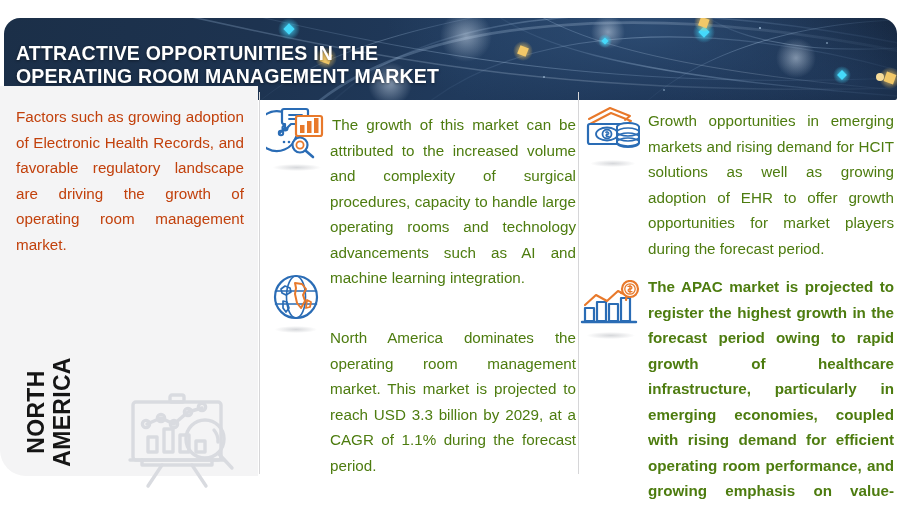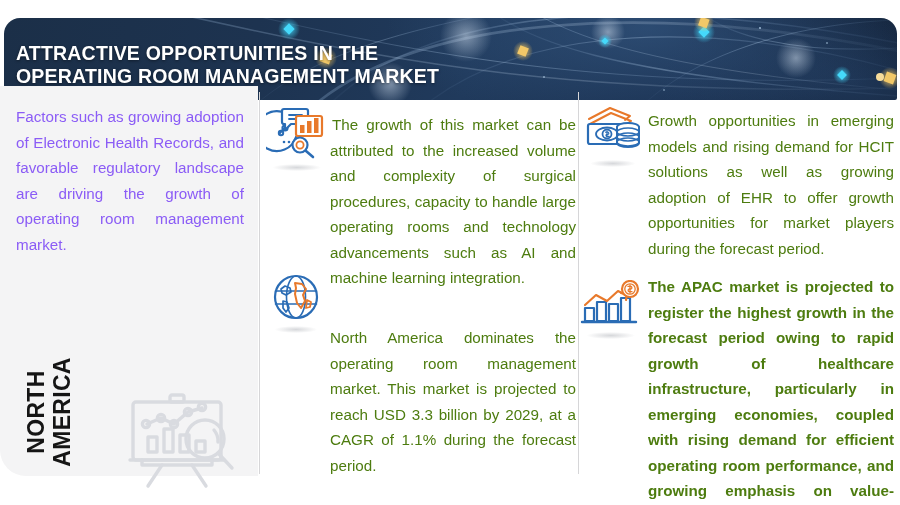--- a/index.html
+++ b/index.html
@@ -64,21 +64,21 @@
     border-radius: 0 0 0 26px;
   }
 
   #left-paragraph {
     position: absolute;
     left: 16px;
     top: 18px;
     width: 228px;
     font-size: 15.2px;
     line-height: 25.5px;
-    color: #8b5cf6;
+    color: #c2410c;
     text-align: justify;
     text-align-last: left;
   }
 
   #north-america-label {
     position: absolute;
     left: -21px;
     top: 300px;
     width: 140px;
     text-align: center;
@@ -354,16 +354,16 @@
         <path d="M41,13 L47,14.5 L46,20" stroke="#e8792b" stroke-width="2.2"></path>
 
         <circle cx="50" cy="9" r="8" stroke="#e8792b" stroke-width="2.2" fill="#ffffff"></circle>
         <circle cx="50" cy="9" r="5.2" stroke="#e8792b" stroke-width="1.3"></circle>
         <path d="M50,5 v8 M48,6.4 h3 a1.4,1.4 0 0 1 0,2.6 h-2 a1.4,1.4 0 0 0 0,2.6 h3" stroke="#e8792b" stroke-width="1.3"></path>
       </g>
     </svg>
     <div class="icon-shadow"></div>
   </div>
 
-  <div class="col-para" id="right-para-1">Growth opportunities in emerging models and rising demand for HCIT solutions as well as growing adoption of EHR to offer growth opportunities for market players during the forecast period.</div>
+  <div class="col-para" id="right-para-1">Growth opportunities in emerging markets and rising demand for HCIT solutions as well as growing adoption of EHR to offer growth opportunities for market players during the forecast period.</div>
   <div class="col-para" id="right-para-2">The APAC market is projected to register the highest growth in the forecast period owing to rapid growth of healthcare infrastructure, particularly in emerging economies, coupled with rising demand for efficient operating room performance, and growing emphasis on value-based models</div>
 
 </div>
 
 </body></html>

